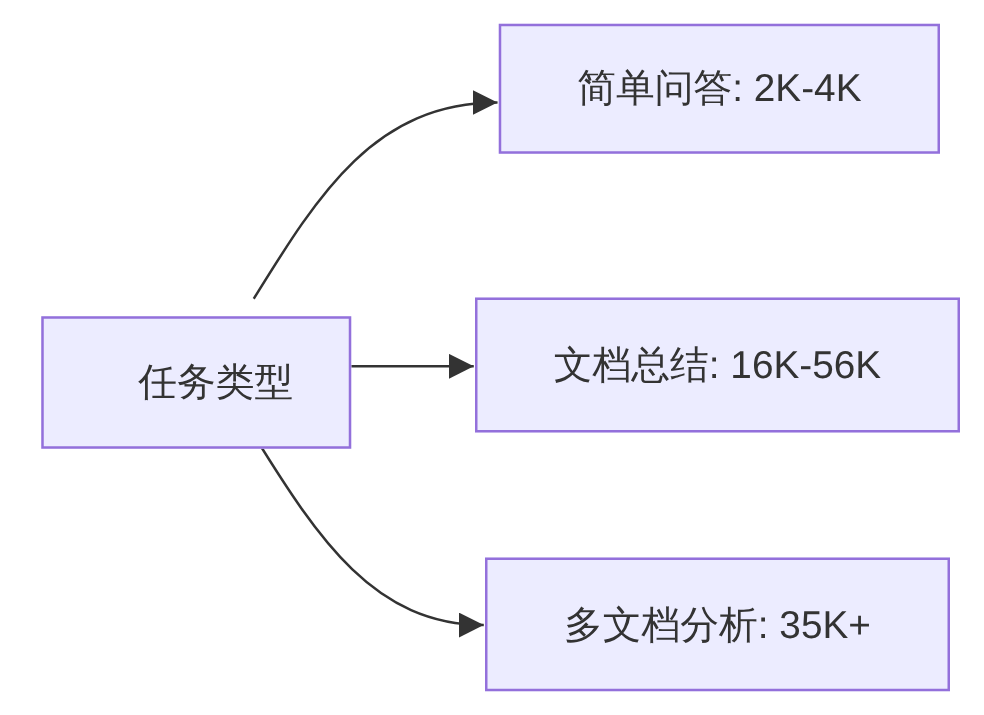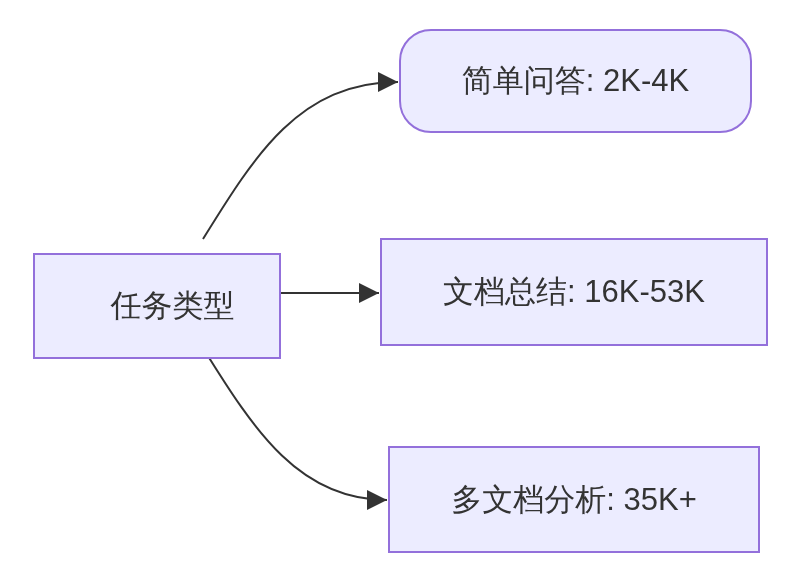--- a/index.html
+++ b/index.html
@@ -31,21 +31,21 @@
     align-items: center;
     justify-content: center;
   }
   .node-label {
     font-size: 31px;
     color: #333333;
     white-space: nowrap;
     line-height: 1.2;
   }
   .node-root   { left: 33px;  top: 253px; width: 248px; height: 106px; padding-left: 31px; }
-  .node-top    { left: 399px; top: 29px;  width: 353px; height: 104px; border-radius: 32px; }
+  .node-top    { left: 399px; top: 19px;  width: 353px; height: 104px; }
   .node-mid    { left: 380px; top: 238px; width: 388px; height: 108px; }
   .node-bottom { left: 388px; top: 446px; width: 372px; height: 107px; }
 </style>
 </head>
 <body>
 
 <div class="canvas">
 
   <svg class="edges" viewBox="0 0 787 572" xmlns="http://www.w3.org/2000/svg">
     <defs>
@@ -63,20 +63,20 @@
 
   <div class="node node-root">
     <span class="node-label">任务类型</span>
   </div>
 
   <div class="node node-top">
     <span class="node-label">简单问答: 2K-4K</span>
   </div>
 
   <div class="node node-mid">
-    <span class="node-label">文档总结: 16K-53K</span>
+    <span class="node-label">文档总结: 16K-56K</span>
   </div>
 
   <div class="node node-bottom">
     <span class="node-label">多文档分析: 35K+</span>
   </div>
 
 </div>
 
 </body></html>

